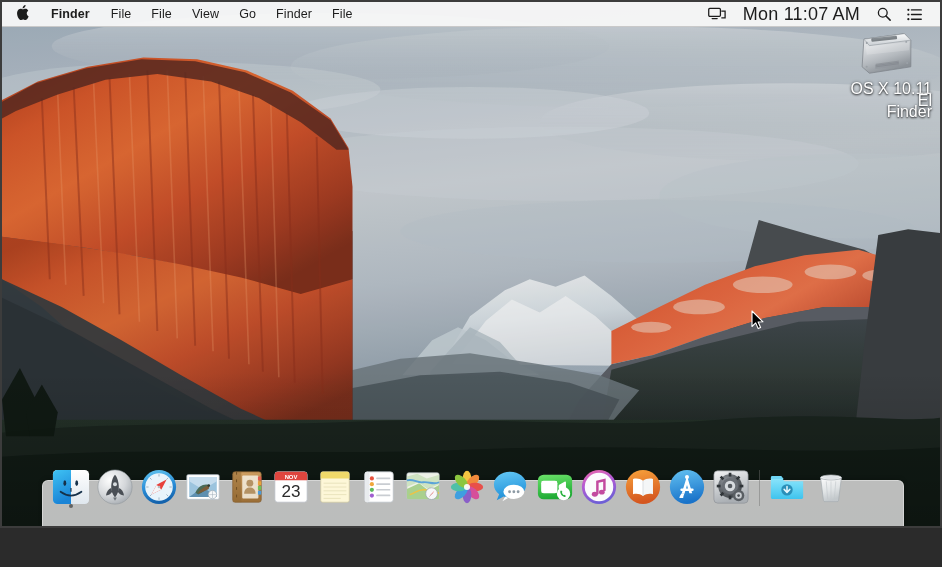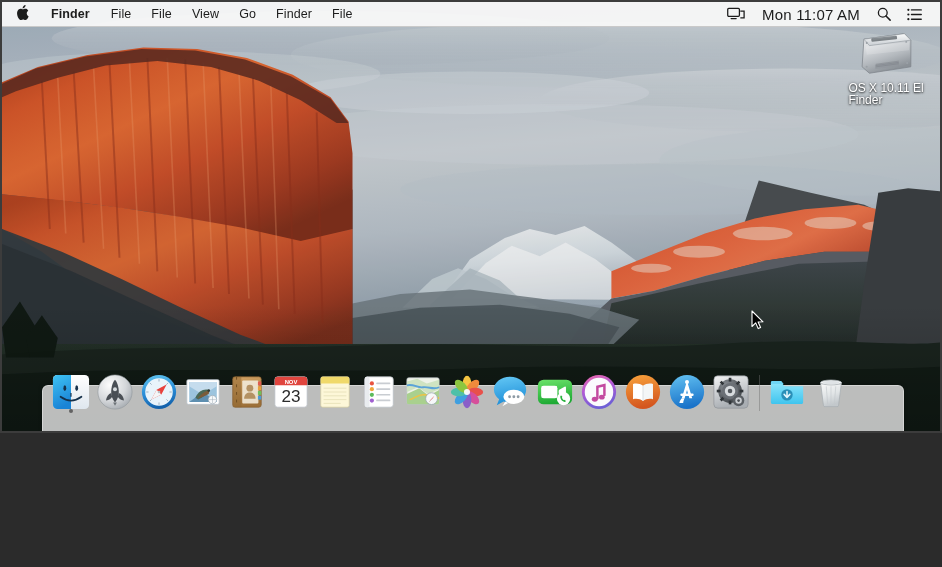--- a/index.html
+++ b/index.html
@@ -7,21 +7,21 @@
   html, body {
     width:942px; height:567px;
     overflow:hidden;
     font-family:"Liberation Sans", sans-serif;
     background:#2b2b2b;
   }
 
   
   #screen {
     position:relative;
-    width:942px; height:433px;
+    width:942px; height:528px;
     background:#8b5cf6;
     border:2px solid #3c3c3c;
     overflow:hidden;
   }
 
   
   #wallpaper {
     position:absolute;
     left:0; top:0; right:0; bottom:0;
     overflow:hidden;
@@ -60,36 +60,36 @@
   .apple-logo {
     padding:0 11px 0 14px;
     height:100%;
     display:flex; align-items:center;
   }
   .status-item {
     padding:0 8px;
     height:100%;
     display:flex; align-items:center;
   }
-  .clock { font-size:15px; letter-spacing:0.2px; padding:0 9px; }
+  .clock { font-size:18px; letter-spacing:0.2px; padding:0 9px; }
 
   
   #desktop-icon {
     position:absolute;
     top:28px; left:838px;
     width:92px;
     display:flex; flex-direction:column; align-items:center;
     z-index:20;
   }
   .hd-label {
     margin-top:3px;
-    font-size:12px;
+    font-size:16px;
     line-height:11.5px;
     color:#ffffff;
-    text-align:left;
+    text-align:right;
     text-shadow:0 1px 2px rgba(0,0,0,0.75), 0 0 3px rgba(0,0,0,0.5);
     max-width:92px;
     word-wrap:break-word;
   }
 
   
   #cursor {
     position:absolute;
     left:749px; top:308px;
     width:14px; height:20px;

